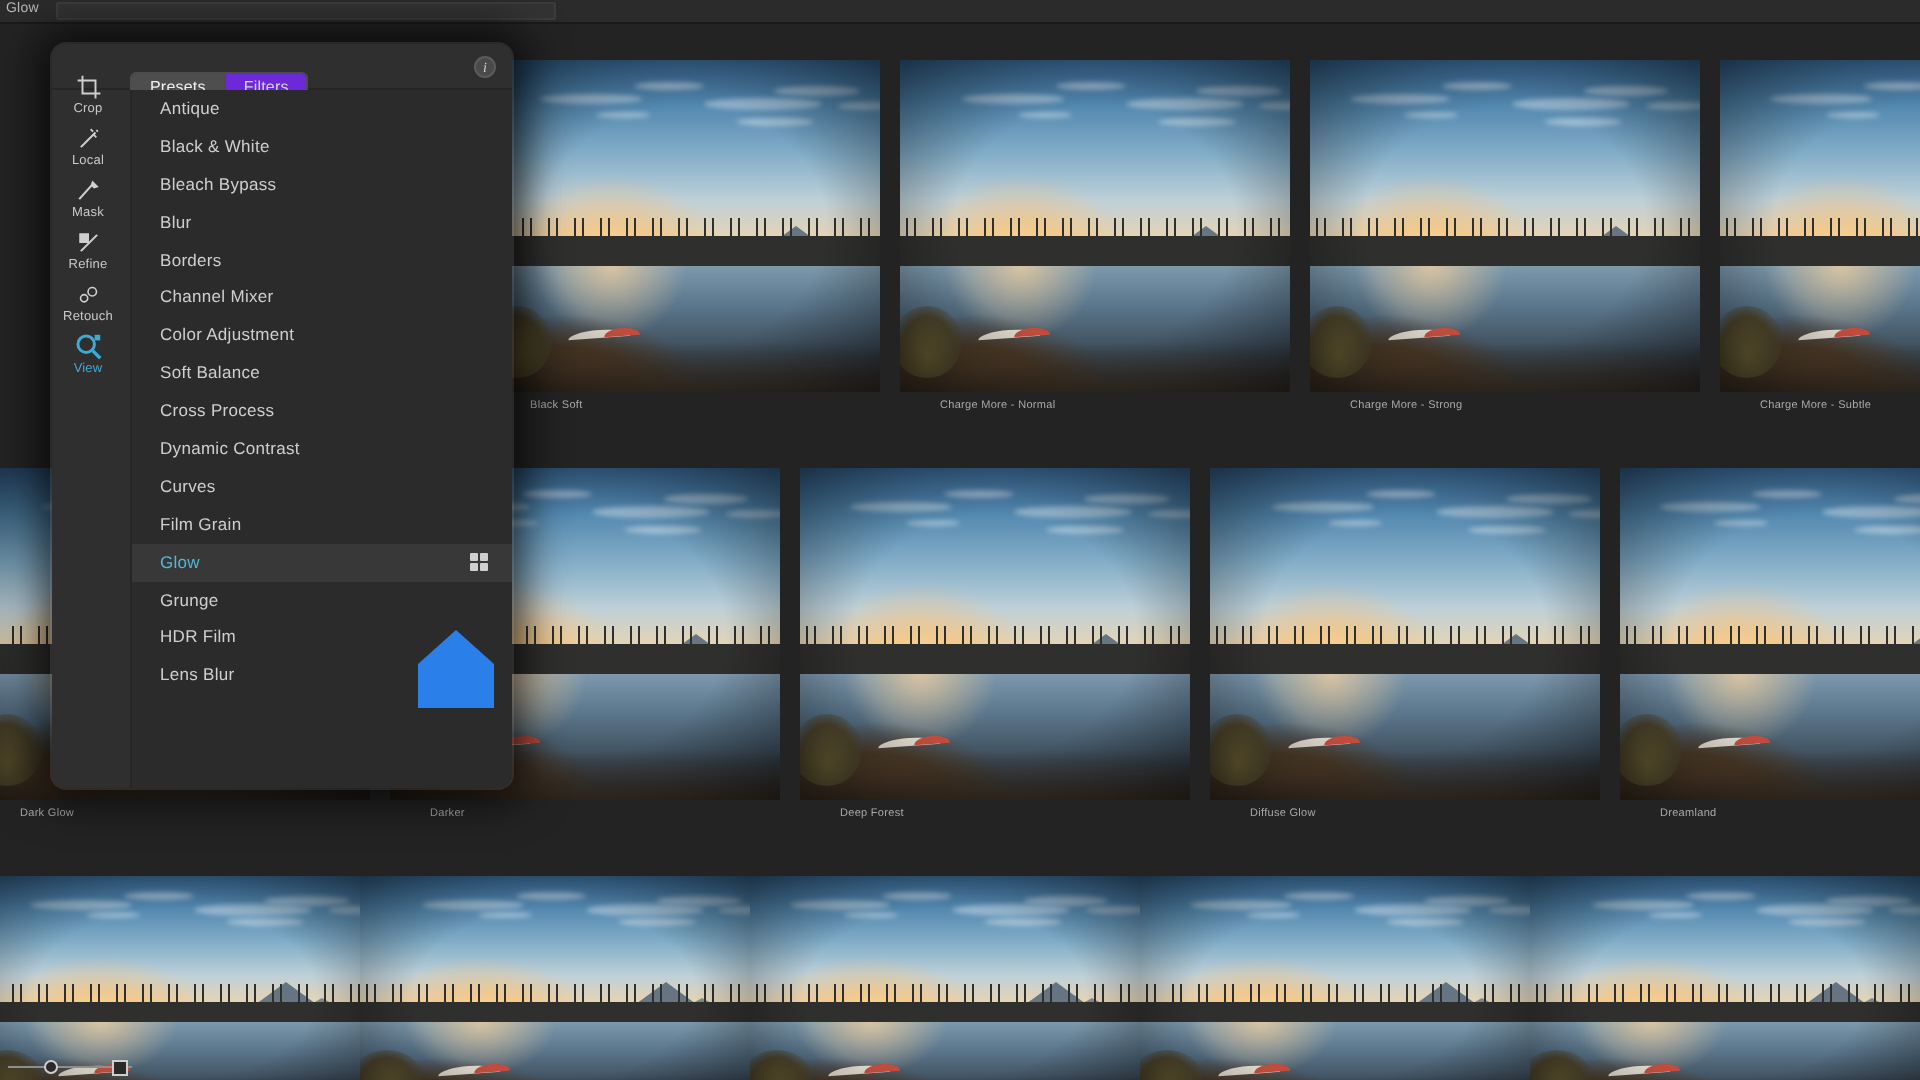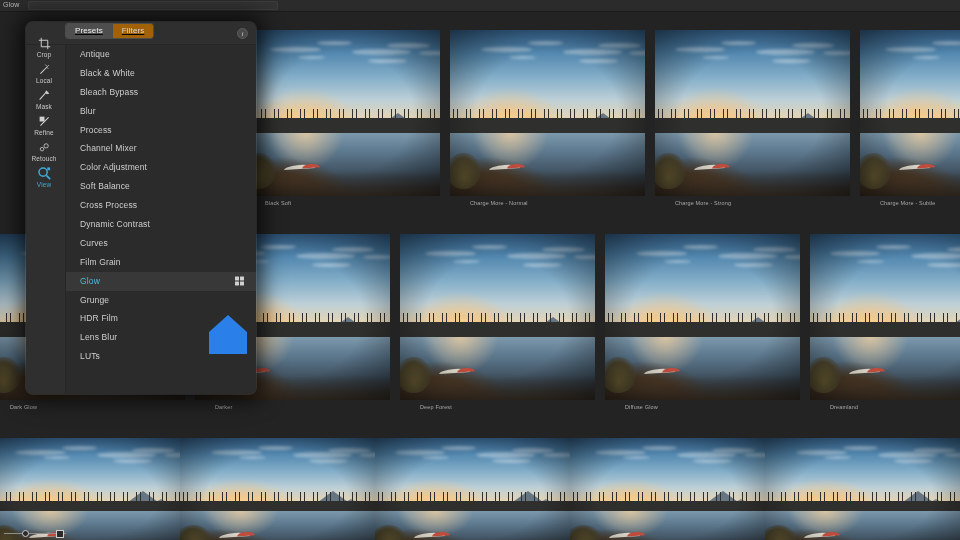--- a/index.html
+++ b/index.html
@@ -147,26 +147,26 @@
     box-shadow: 0 0 0 1px rgba(255,255,255,.10), 0 0 22px 6px rgba(0,0,0,.75);
     z-index:30;
     overflow:hidden;
   }
   .panel-head {
     position:relative; height:23px;
     background:#2f2f2f;
     border-bottom:1px solid #262626;
   }
   .seg {
-    position:absolute; left:39px; top:1px;
-    display:flex; border:1px solid #4c4c4c; border-radius:3px; overflow:hidden;text-decoration:underline;
+    position:absolute; left:39px; top:14px;
+    display:flex; border:1px solid #4c4c4c; border-radius:3px; overflow:hidden;
   }
   .seg div {
     font-size:8px; color:#d6d6d6; padding:2px 9px 3px;
-    background:#a16207; letter-spacing:.1px;
+    background:#6d28d9; letter-spacing:.1px;
   }
   .seg div.sel { background:#4e4e4e; color:#f0f0f0; }
   .seg div + div { border-left:1px solid #4c4c4c; }
   .info-badge {
     position:absolute; right:8px; top:6px;
     width:11px; height:11px; border-radius:50%;
     background:#4a4a4a; border:1px solid #5c5c5c;
     font-size:7px; color:#d0d0d0; line-height:10px; text-align:center;
     font-family:"Liberation Serif", serif; font-style:italic;
   }
@@ -702,38 +702,37 @@
         <div class="sel">Presets</div>
         <div>Filters</div>
       </div>
       <div class="info-badge">i</div>
     </div>
     <div class="list" id="plist">
         <div class="li"><span>Antique</span></div>
         <div class="li"><span>Black &amp; White</span></div>
         <div class="li"><span>Bleach Bypass</span></div>
         <div class="li"><span>Blur</span></div>
-        <div class="li"><span>Process</span></div>
+        <div class="li"><span>Borders</span></div>
         <div class="li"><span>Channel Mixer</span></div>
         <div class="li"><span>Color Adjustment</span></div>
         <div class="li"><span>Soft Balance</span></div>
         <div class="li"><span>Cross Process</span></div>
         <div class="li"><span>Dynamic Contrast</span></div>
         <div class="li"><span>Curves</span></div>
         <div class="li"><span>Film Grain</span></div>
         <div class="li sel"><span>Glow</span><span class="grid-ic">
             <i></i>
             <i></i>
             <i></i>
             <i></i>
           </span></div>
         <div class="li"><span>Grunge</span></div>
         <div class="li"><span>HDR Film</span></div>
         <div class="li"><span>Lens Blur</span></div>
-        <div class="li"><span>LUTs</span></div>
       </div>
   </div>
 
   <div class="pointer">
     <svg width="44" height="44" viewBox="0 0 44 44" aria-hidden="true">
       <polygon points="22,5 41,22 41,44 3,44 3,22" fill="#2b7fe8"></polygon>
     </svg>
   </div>
 
   <div class="botbar">

